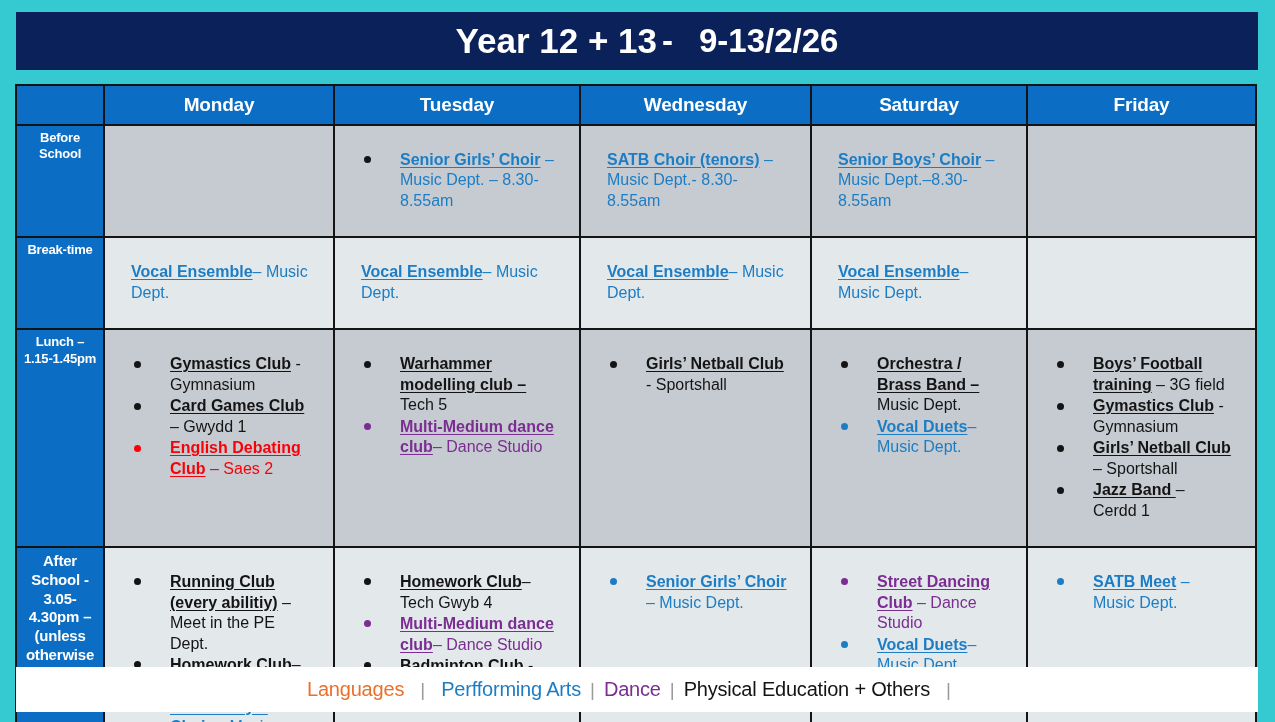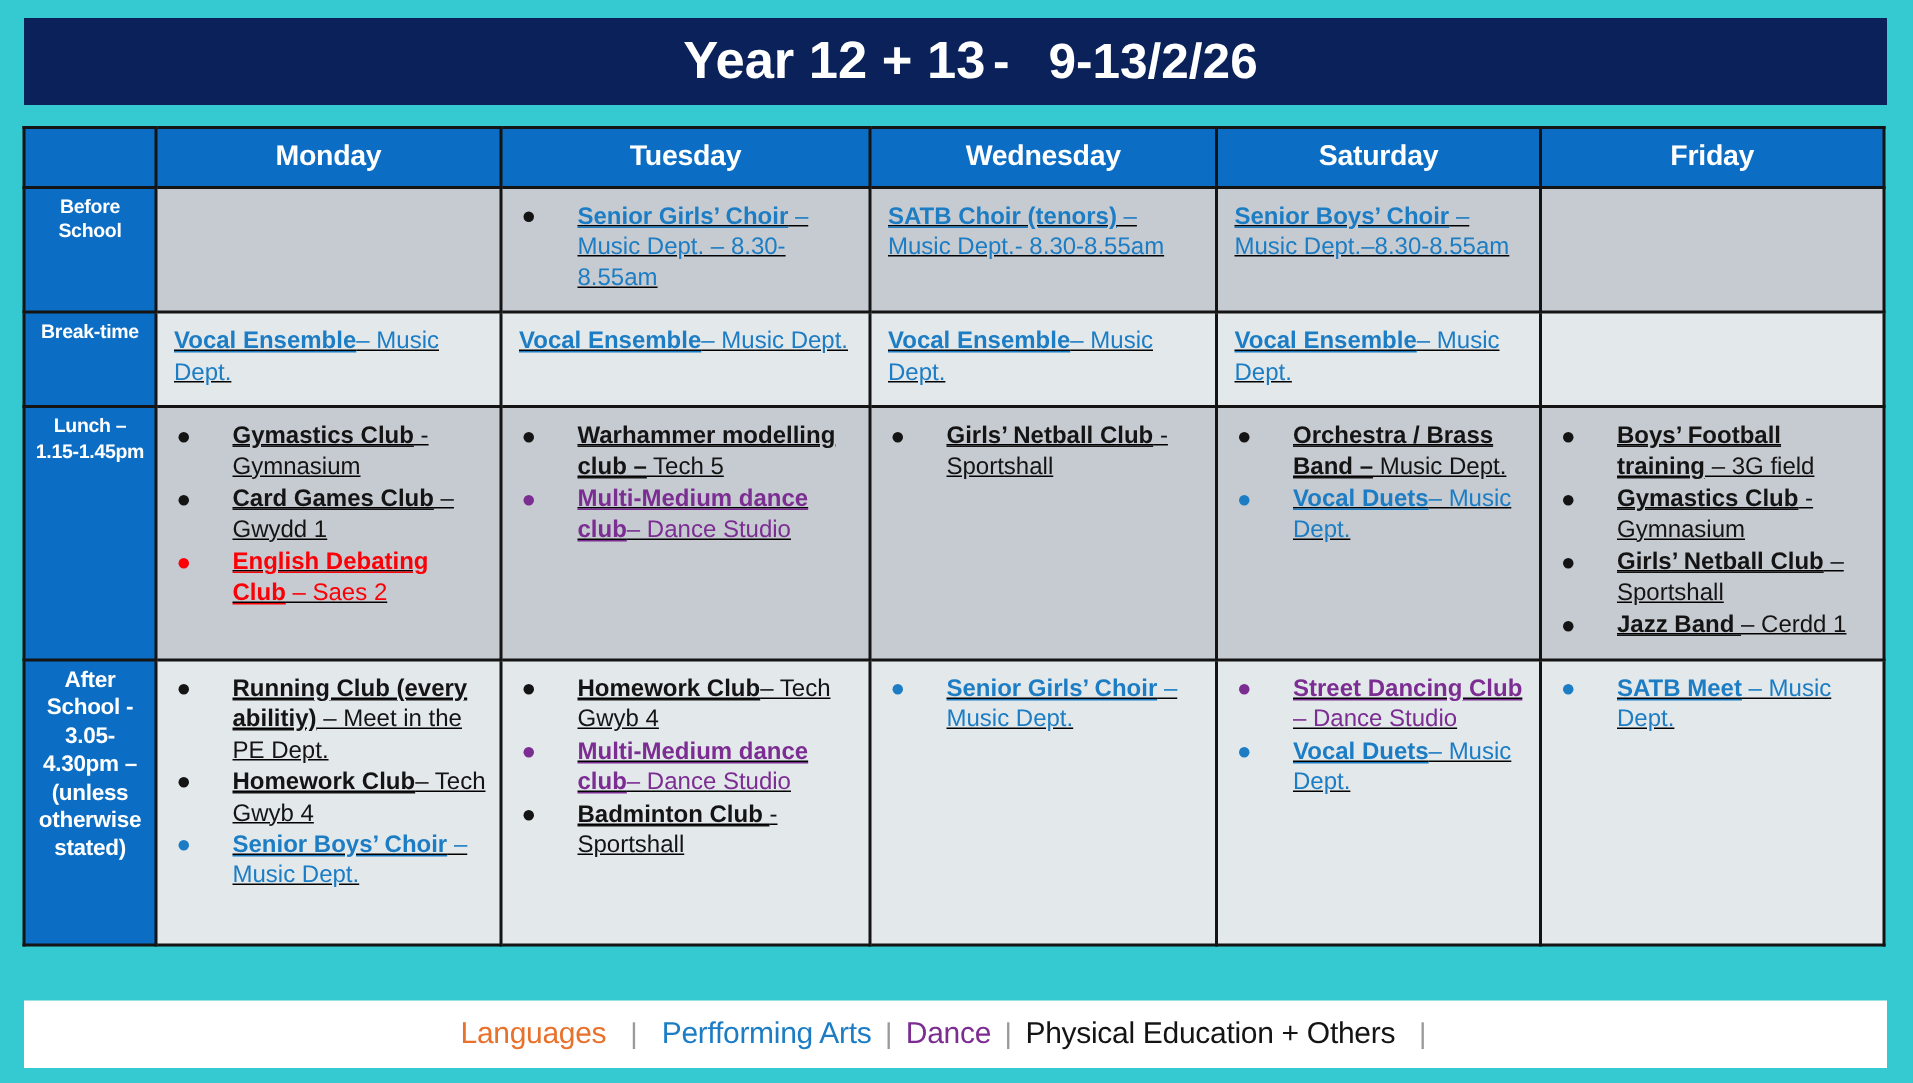--- a/index.html
+++ b/index.html
@@ -114,23 +114,22 @@
 
   .cell-inner {
     padding: 5px 4px 6px 4px;
     font-size: 16px;
     line-height: 1.28;
   }
 
   
   ul.items {
     list-style: none;
-    margin: 0;
+    margin: 15px;
     padding: 0;
-    text-decoration: underline;
   }
   ul.items li {
     position: relative;
     padding-left: 42px;
     margin: 0 0 1px 0;
   }
   ul.items li .bullet {
     position: absolute;
     left: 6px;
     top: 0.40em;

